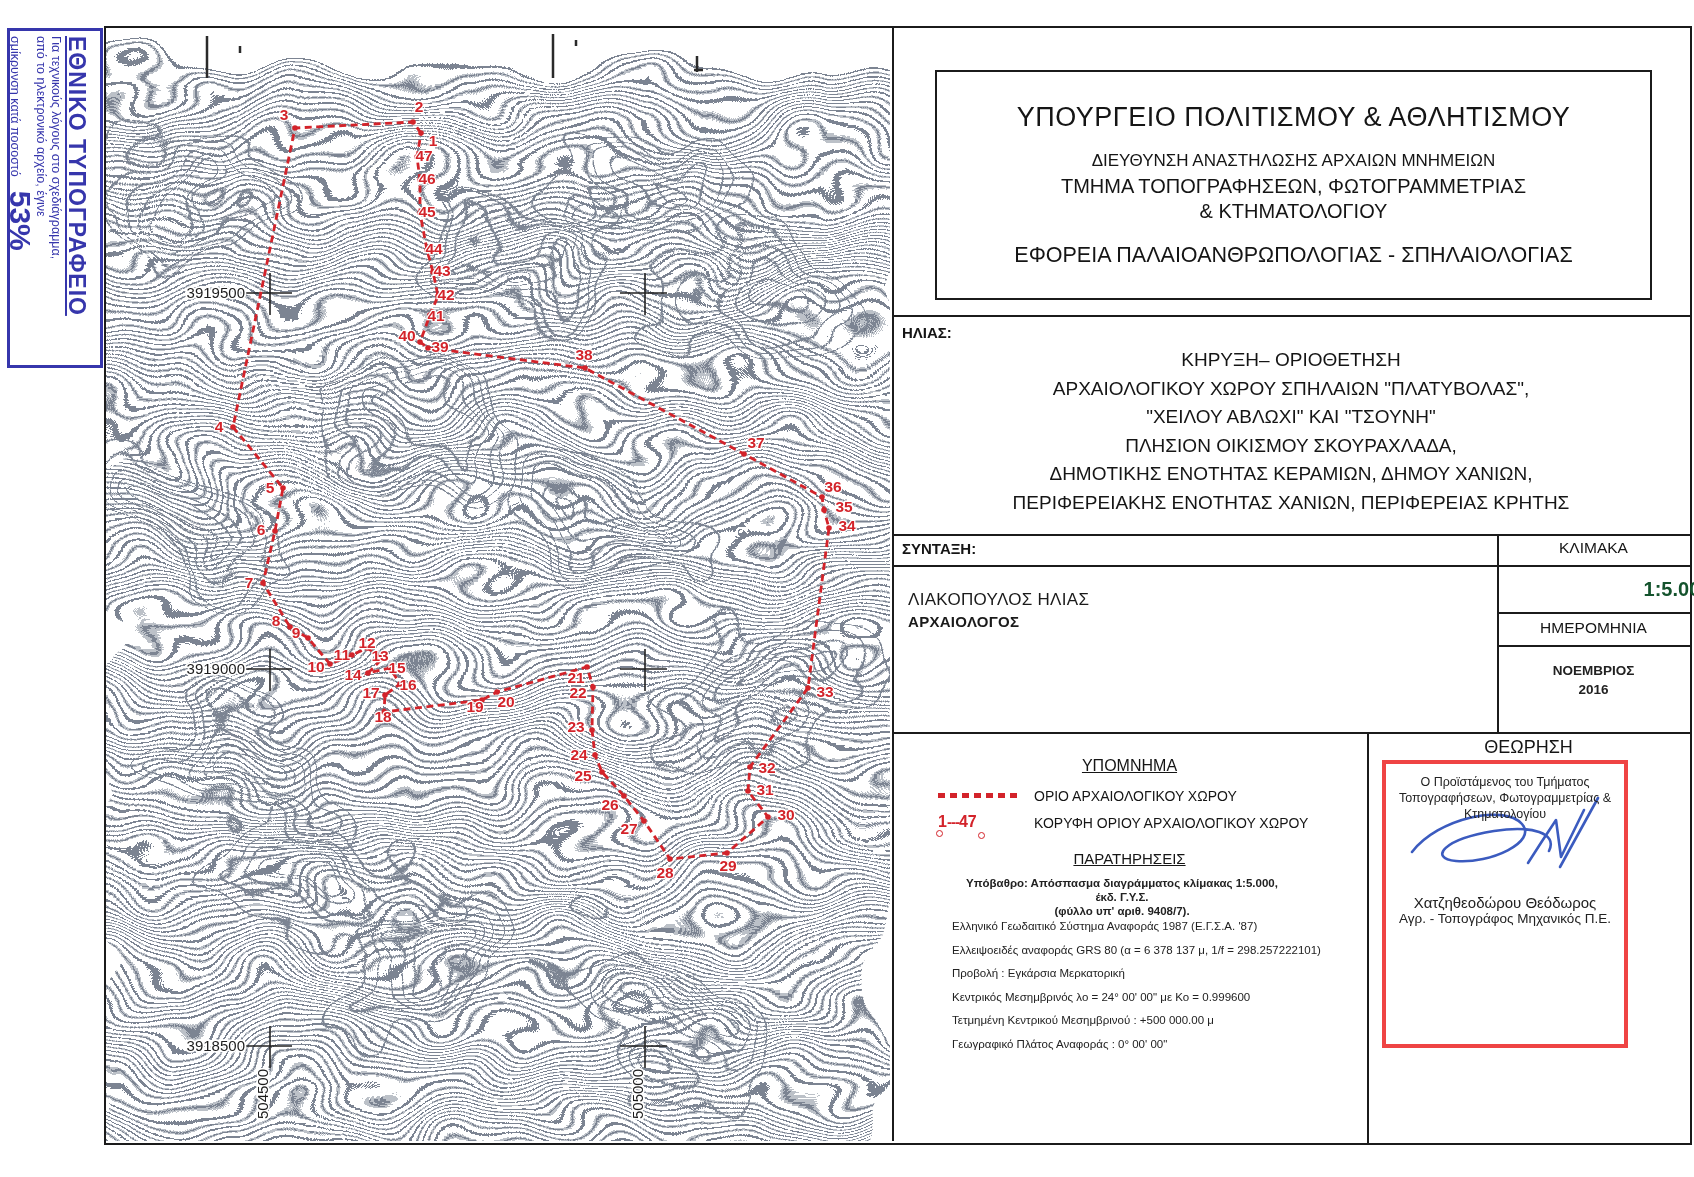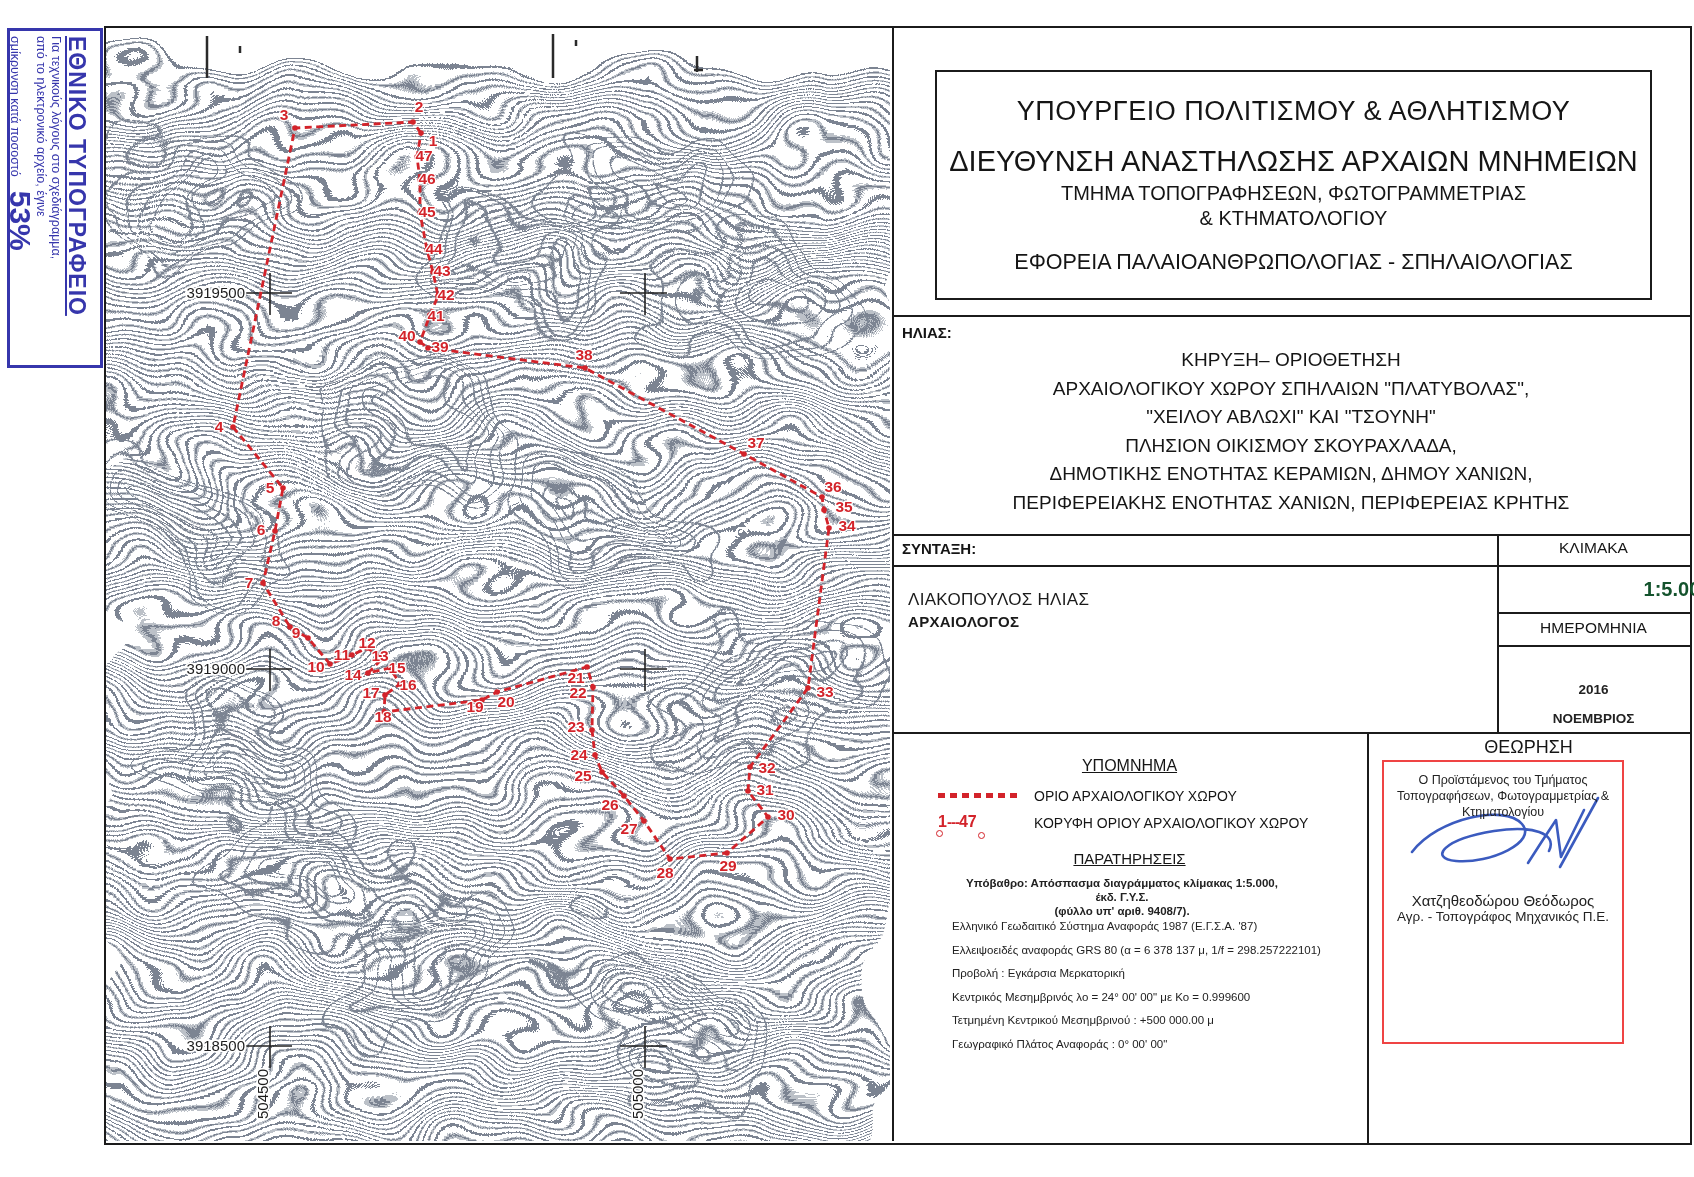--- a/index.html
+++ b/index.html
@@ -19,32 +19,32 @@
   .stamp-title{font-size:23px;font-weight:bold;letter-spacing:1px;text-decoration:underline;white-space:nowrap;}
   .stamp-line{font-size:12.5px;line-height:15px;white-space:nowrap;}
   .stamp-last{display:flex;align-items:flex-end;}
   .stamp-pct{font-size:30px;font-weight:bold;margin-left:14px;line-height:26px;}
 
   
   .tc{text-align:center;}
   #header-box{left:935px;top:70px;width:713px;height:226px;border:2px solid #1b1b1b;
      display:flex;flex-direction:column;justify-content:center;gap:2px;color:#151515;}
   .hd1{font-size:27px;letter-spacing:.5px;margin-bottom:16px;}
-  .hd2{font-size:29px;margin-bottom:2px;}
+  .hd2{font-size:17px;margin-bottom:2px;}
   .hd3{font-size:20px;}
   .hd5{font-size:21.5px;margin-top:18px;}
 
   #meleti-label{left:902px;top:324px;font-size:15px;font-weight:bold;color:#151515;}
   #meleti-lines{left:892px;top:346px;width:798px;color:#151515;font-size:19px;line-height:28.5px;}
 
   #syntaxi-label{left:902px;top:540px;font-size:15px;font-weight:bold;color:#151515;}
   #klimaka-label{left:1497px;top:539px;width:193px;font-size:15.5px;color:#151515;}
   #klimaka-value{left:1581px;top:578px;width:193px;font-size:20px;font-weight:bold;color:#14532d;}
   #imerominia-label{left:1497px;top:619px;width:193px;font-size:15.5px;color:#151515;}
-  #date-month{left:1497px;top:663px;width:193px;font-size:13.5px;font-weight:bold;color:#222;margin-top:48px;}
+  #date-month{left:1497px;top:663px;width:193px;font-size:13.5px;font-weight:bold;color:#222;}
   #date-year{left:1497px;top:682px;width:193px;font-size:13.5px;font-weight:bold;color:#222;}
 
   #person1{left:908px;top:590px;color:#1a1a1a;}
   #person2{left:908px;top:656px;color:#1a1a1a;}
   .pname{font-size:17px;font-weight:normal;letter-spacing:.3px;}
   .prole{font-size:15px;font-weight:bold;margin-top:3px;letter-spacing:.3px;}
 
   
   #legend-title{left:892px;top:757px;width:475px;font-size:16px;text-decoration:underline;color:#151515;}
   #legend-row1{left:938px;top:788px;width:430px;height:16px;}
@@ -57,21 +57,21 @@
   #legend-item2{position:absolute;left:96px;top:2px;font-size:14px;color:#151515;white-space:nowrap;}
   .vkcirc{position:absolute;width:5px;height:5px;border:1.3px solid #d3232a;border-radius:50%;}
 
   #notes-title{left:892px;top:850px;width:475px;font-size:15px;font-weight:normal;text-decoration:underline;color:#151515;}
   #notes-centered{left:892px;top:876px;width:460px;font-size:11.5px;font-weight:bold;color:#222;line-height:14px;}
   #notes-items{left:952px;top:920px;width:440px;font-size:11.5px;font-weight:normal;color:#222;}
   #notes-items div{margin-bottom:11.5px;white-space:nowrap;}
 
   
   #theorisi-title{left:1367px;top:737px;width:323px;font-size:18px;color:#151515;}
-  #theo-box{left:1382px;top:760px;width:238px;height:280px;border:2px solid #ef4444;}
+  #theo-box{left:1382px;top:760px;width:238px;height:280px;border:4px solid #ef4444;}
   #theo-lines{position:absolute;left:0;top:10px;width:100%;font-size:12.5px;color:#222;line-height:16px;text-align:center;}
   #theo-name{position:absolute;left:0;top:130px;width:100%;font-size:15px;color:#222;text-align:center;}
   #theo-role{position:absolute;left:0;top:147px;width:100%;font-size:13.5px;color:#222;text-align:center;}
 
   
   #overlay{position:absolute;left:0;top:0;width:1694px;height:1177px;pointer-events:none;}
 </style>
 </head>
 <body>
 

